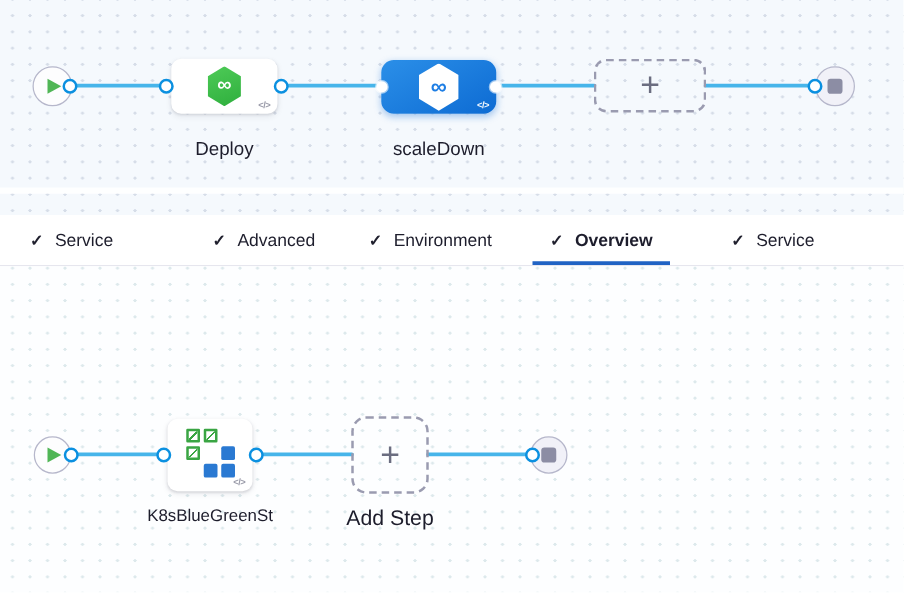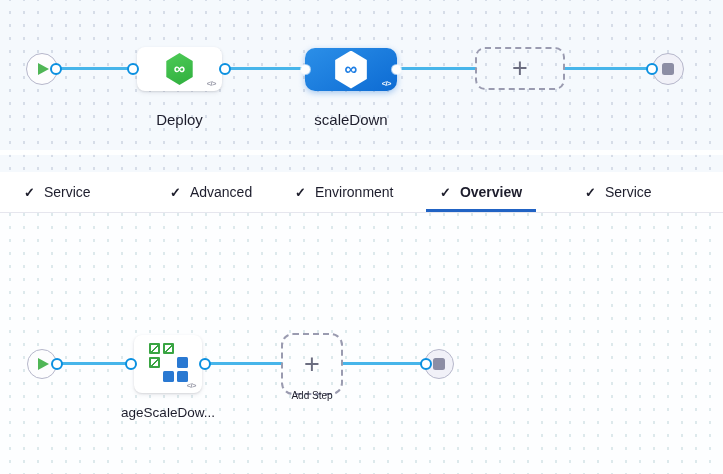--- a/index.html
+++ b/index.html
@@ -166,27 +166,27 @@
         <div class="sq-green"></div>
           <div class="sq-empty"></div>
           <div class="sq-blue"></div>
         <div class="sq-empty"></div>
           <div class="sq-blue"></div>
           <div class="sq-blue"></div>
       </div>
       <span class="code-chip">&lt;/&gt;</span>
     </div>
     <div class="node-label small" style="left:108px;top:189px;width:120px">
-      <div>ageScaleDow...</div>
+      <div>K8sBlueGreenSt</div>
     </div>
 
     <div class="dashed-box" style="left:281px;top:120px;width:62px;height:62px;border-radius:12px">
       <span class="plus-glyph">+</span>
     </div>
-    <div class="node-label" style="left:276px;top:177px;width:72px;font-size:10px">Add Step</div>
+    <div class="node-label" style="left:276px;top:192px;width:72px;font-size:17px">Add Step</div>
 
     <div class="port" style="left:51px;top:145px"></div>
     <div class="port" style="left:125px;top:145px"></div>
     <div class="port" style="left:199px;top:145px"></div>
     <div class="port" style="left:420px;top:145px"></div>
   </section>
 
 </div>
 
 </body></html>

